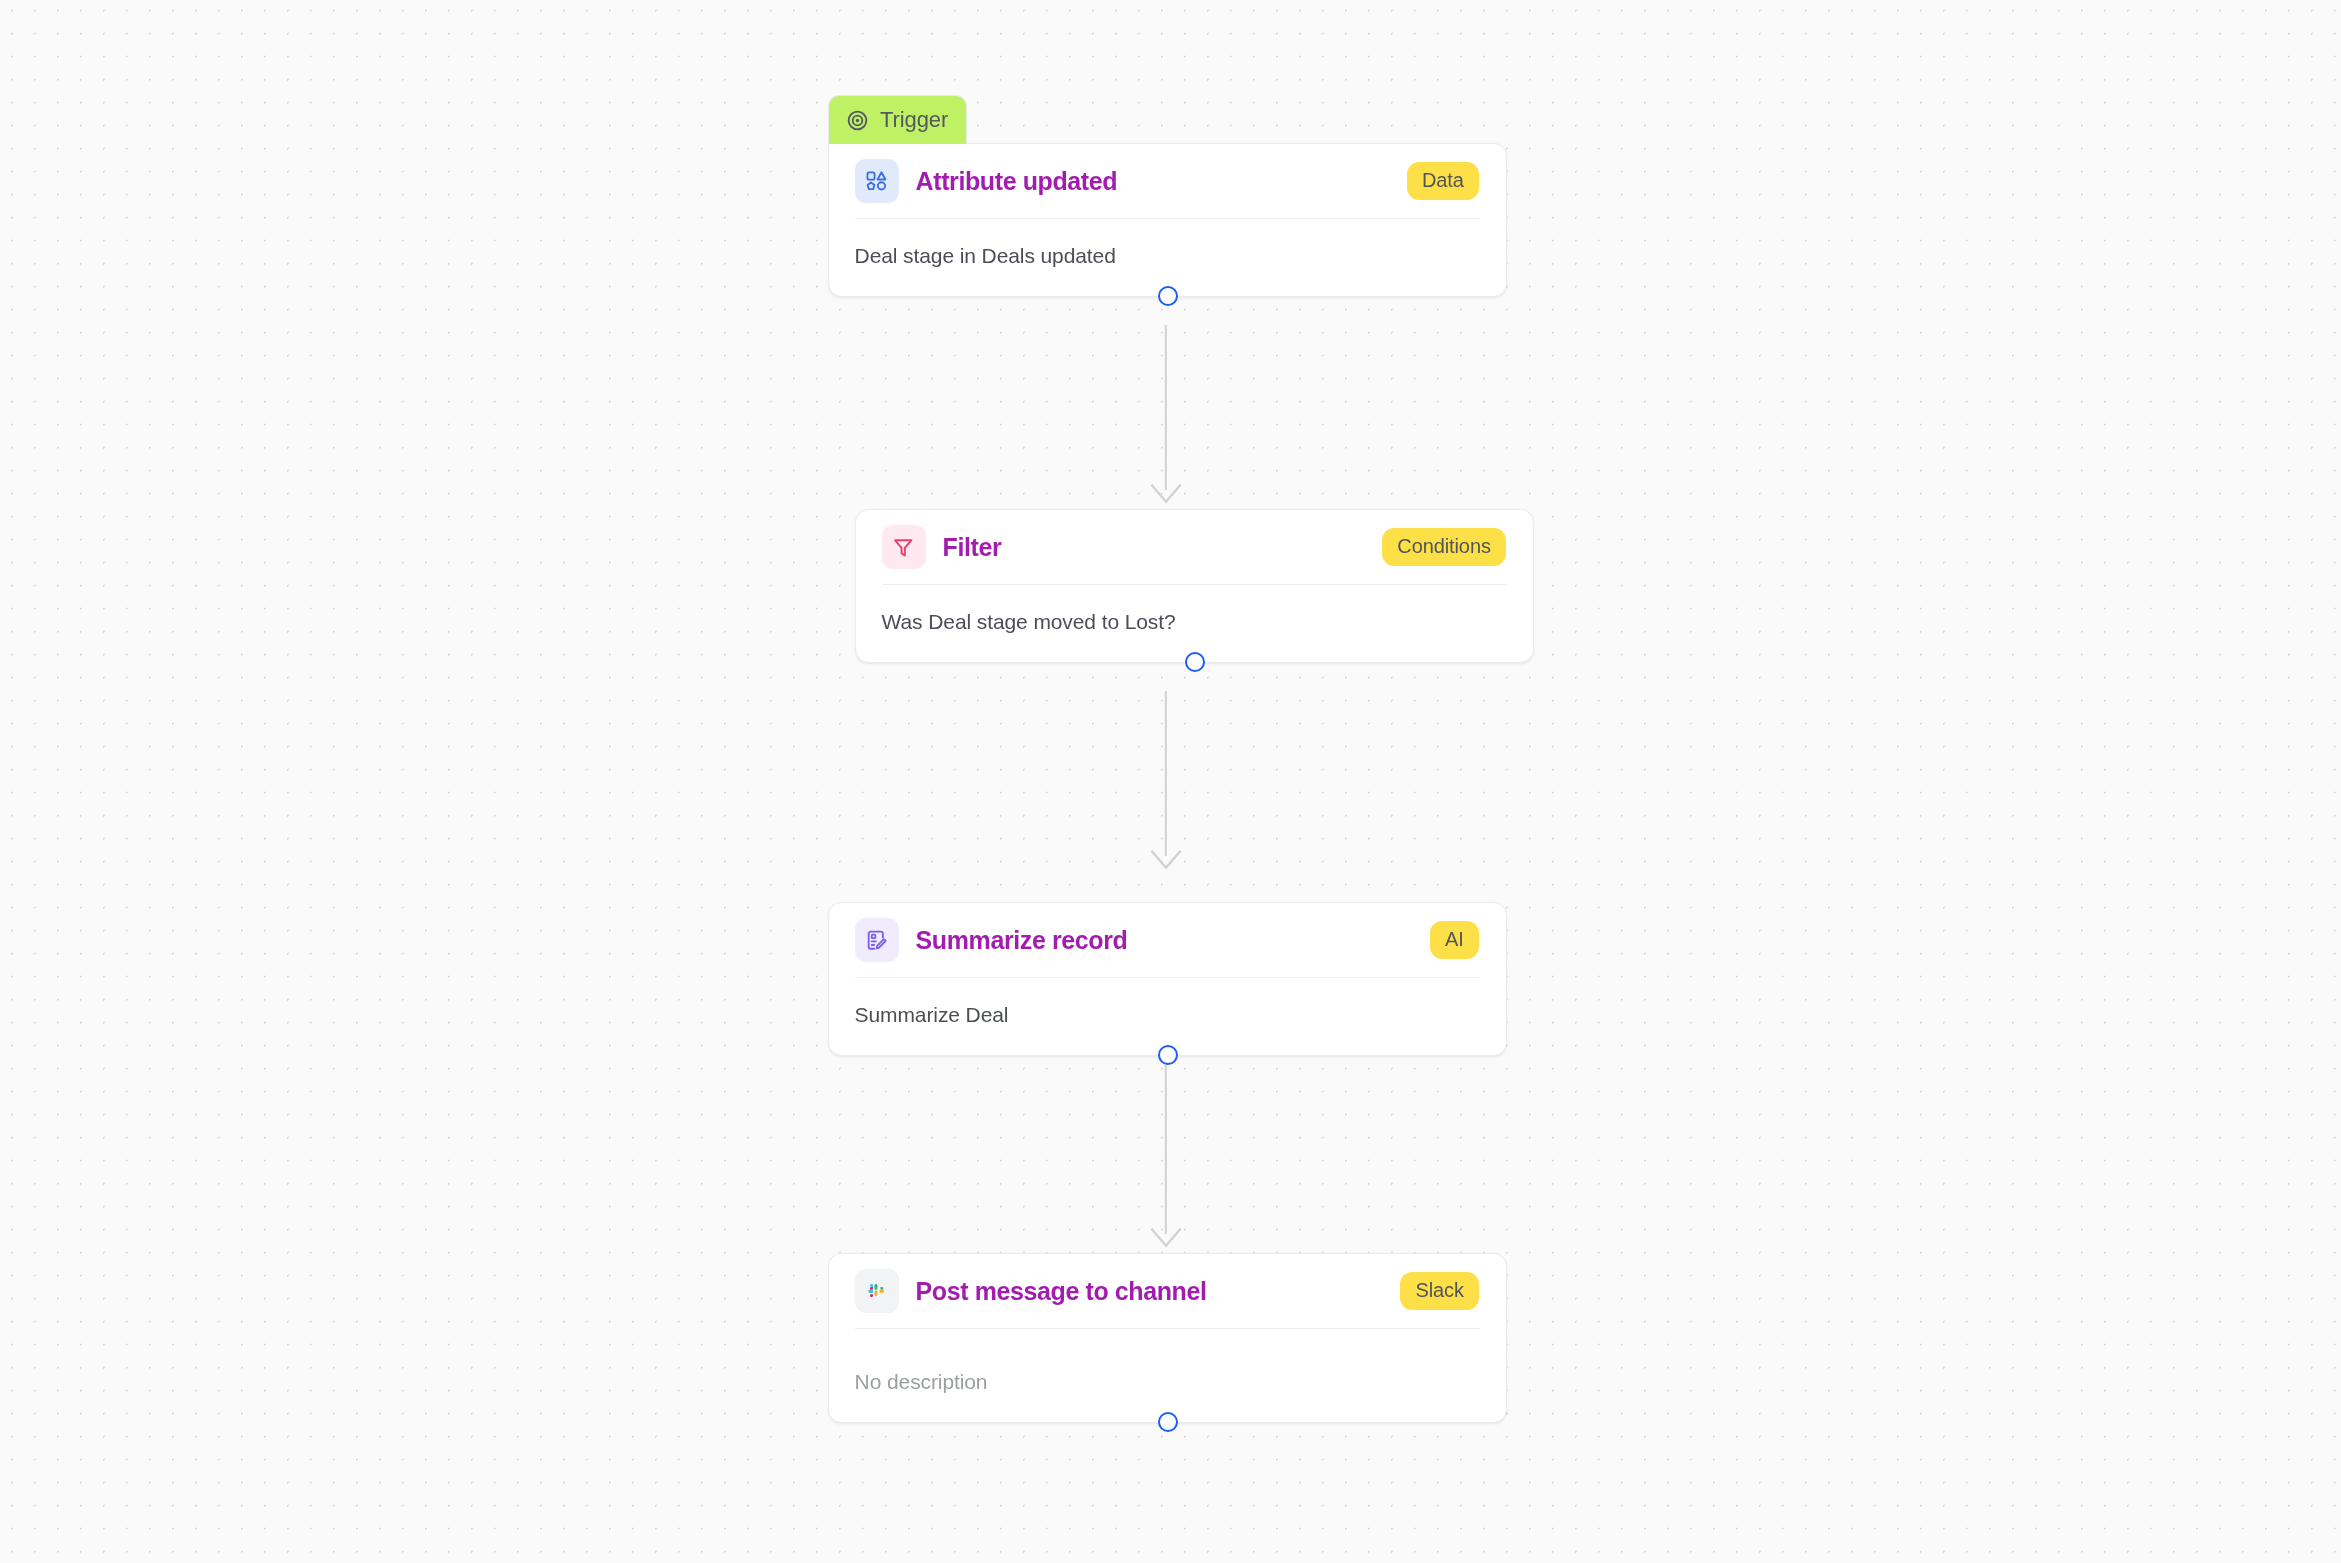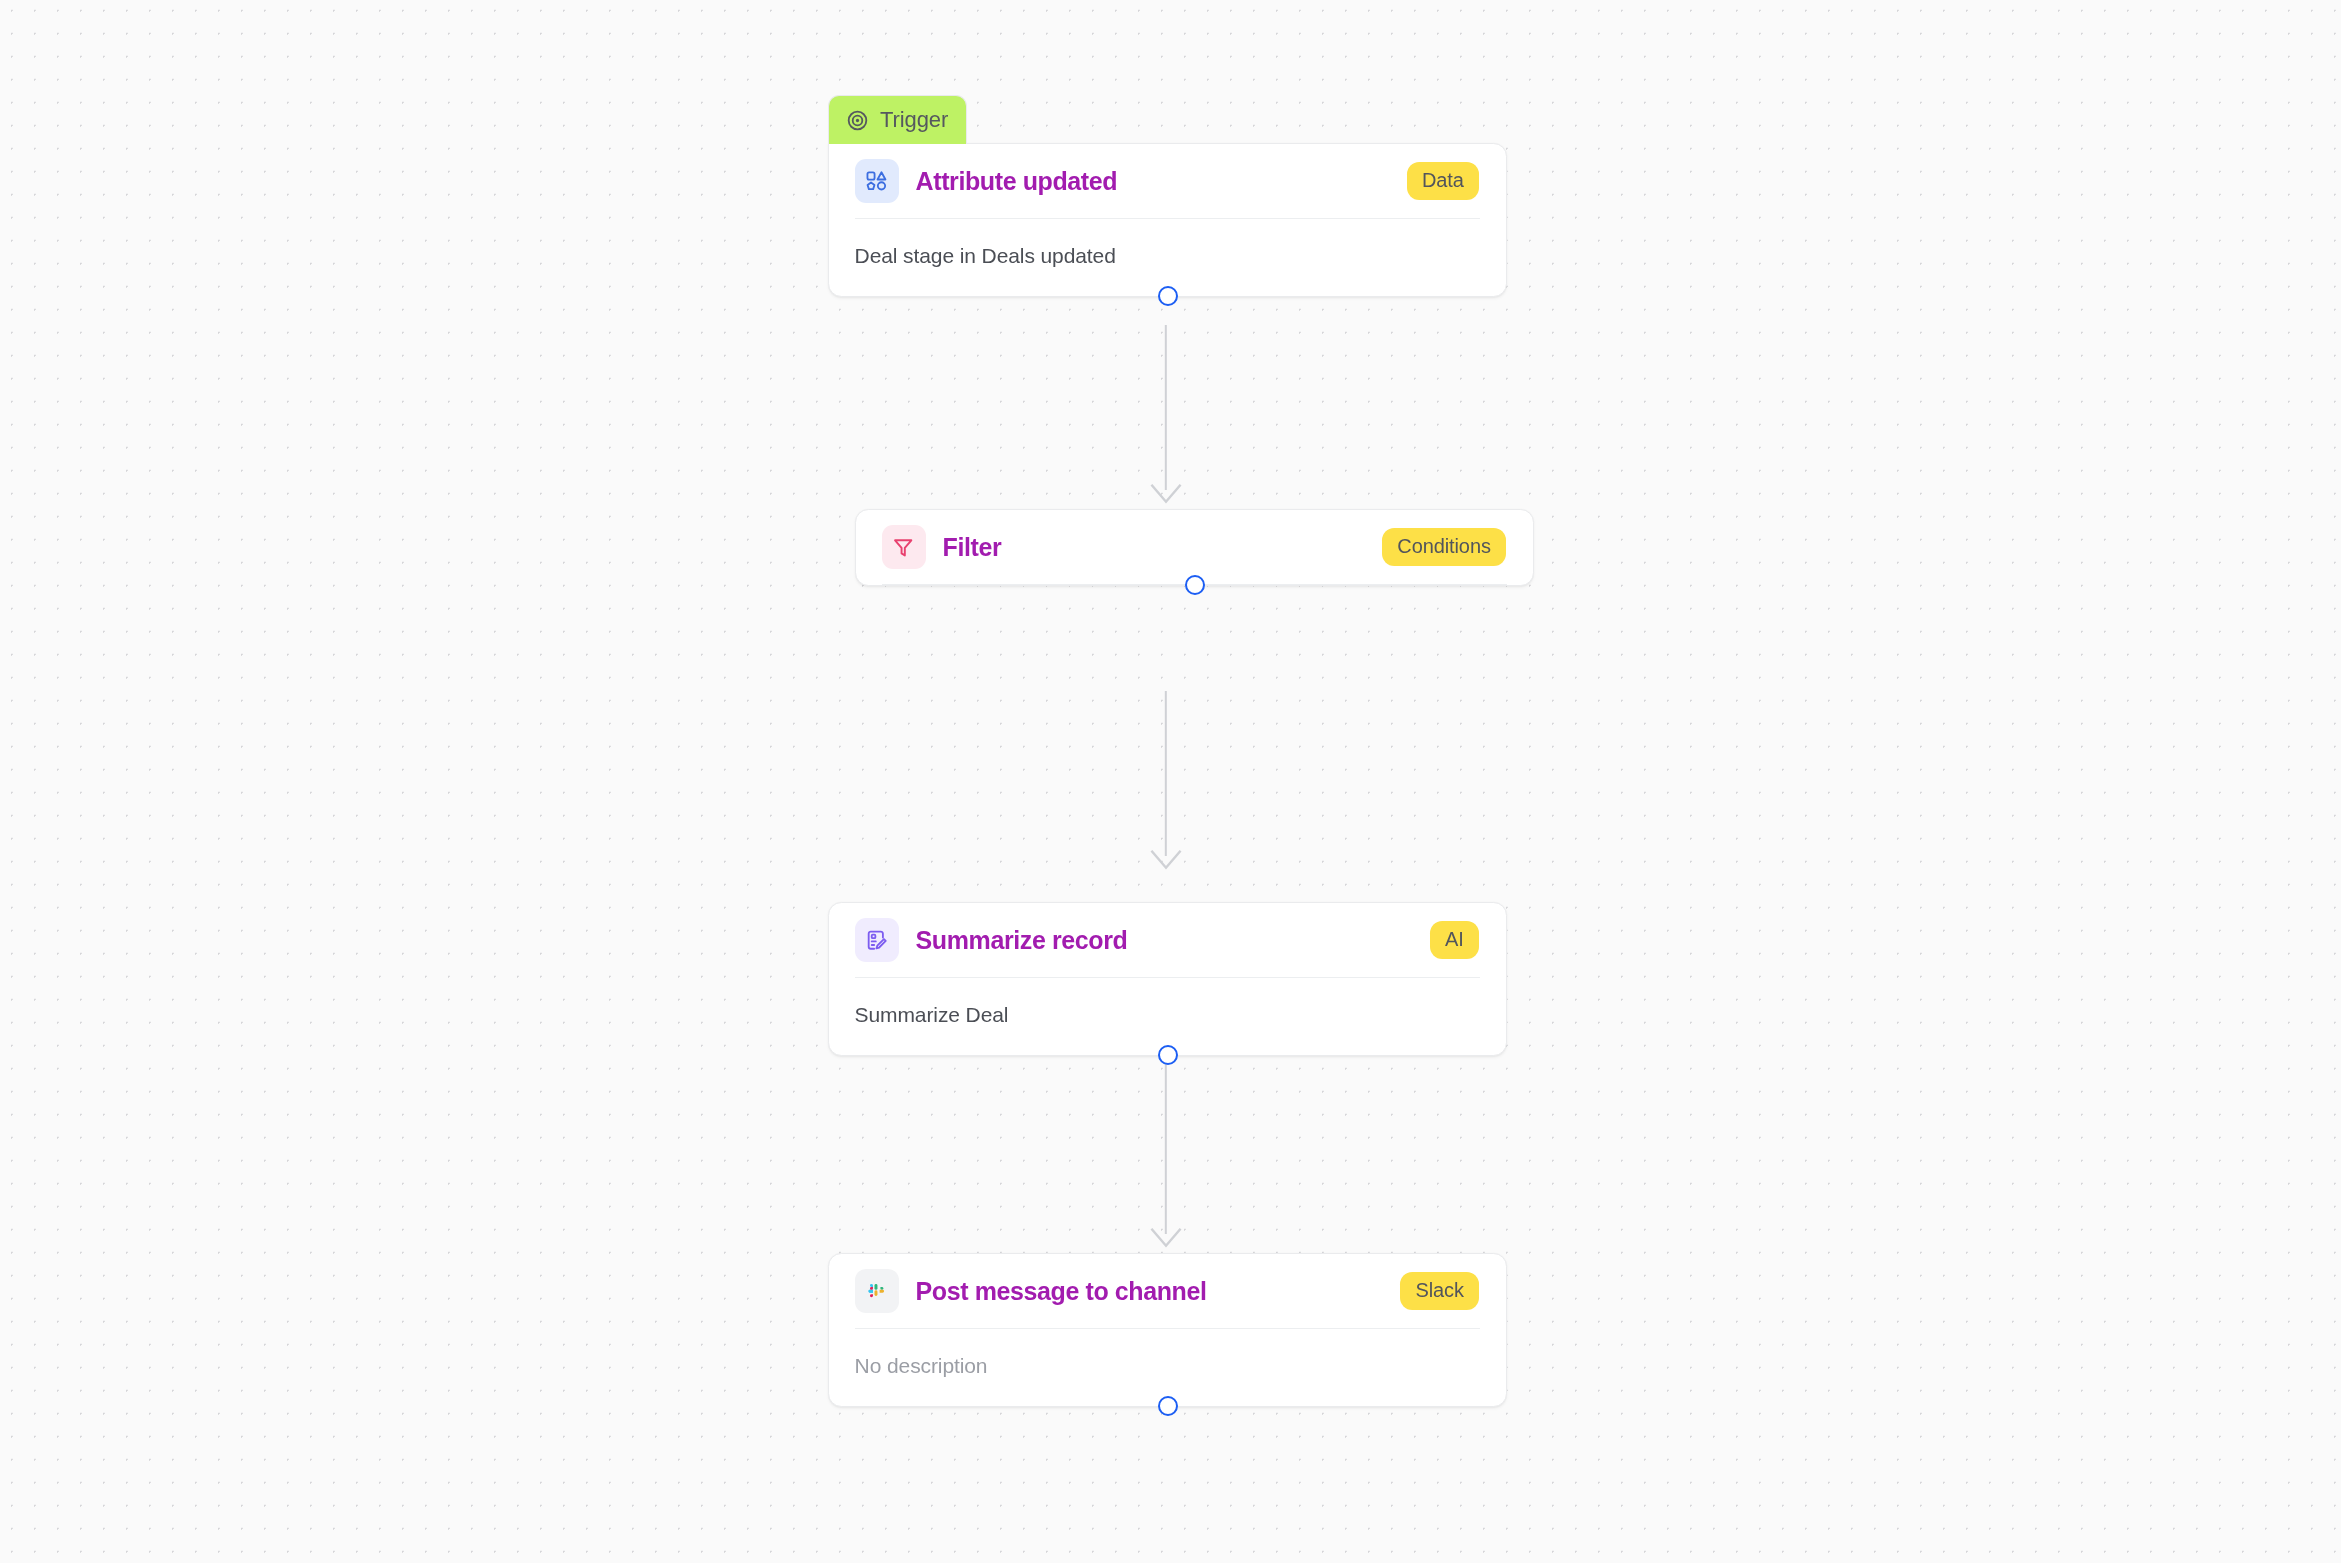--- a/index.html
+++ b/index.html
@@ -112,21 +112,21 @@
 
   .node-body {
     padding: 25px 25.6px 28px;
   }
   .node-desc {
     font-size: 21px;
     color: #4b4e55;
     letter-spacing: -0.1px;
     white-space: nowrap;
   }
-  .node-desc.placeholder { color: #9a9 da3; color: #9b9ea5; }
+  .node-desc.placeholder { color: #9a9 da3; color: #9b9ea5; margin-top: 16px; }
 
   
   .handle {
     position: absolute;
     left: 50%;
     bottom: 0;
     transform: translate(-50%, 50%);
     width: 20px;
     height: 20px;
     border-radius: 50%;
@@ -213,20 +213,23 @@
     <div class="node-header">
       <span class="node-icon icon-filter">
         <svg width="24.4" height="24.4" viewBox="0 0 24 24" fill="none" stroke="#e8416f" stroke-width="1.9" stroke-linejoin="round" stroke-linecap="round">
           <path d="M4 5.2 H20 L13.6 12.6 V20.2 L10.4 18.1 V12.6 Z"></path>
         </svg>
       </span>
       <span class="node-title">Filter</span>
       <span class="node-badge">Conditions</span>
     </div>
     <div class="node-divider"></div>
+    <div class="node-body">
+      <div class="node-desc">Was Deal stage moved to Lost?</div>
+    </div>
     <span class="handle"></span>
   </div>
 
   <div class="node" style="top:902px;">
     <div class="node-header">
       <span class="node-icon icon-ai">
         <svg width="24.4" height="24.4" viewBox="0 0 24 24" fill="none" stroke="#7c5cf0" stroke-width="1.8" stroke-linejoin="round" stroke-linecap="round">
           <path d="M18.6 9.4 V5.6 a2 2 0 0 0 -2 -2 H6.6 a2 2 0 0 0 -2 2 V18.4 a2 2 0 0 0 2 2 H10"></path>
           <rect x="7.6" y="6.6" width="3.6" height="3.4" rx="1"></rect>
           <path d="M7.6 13.2 H11.6"></path>

